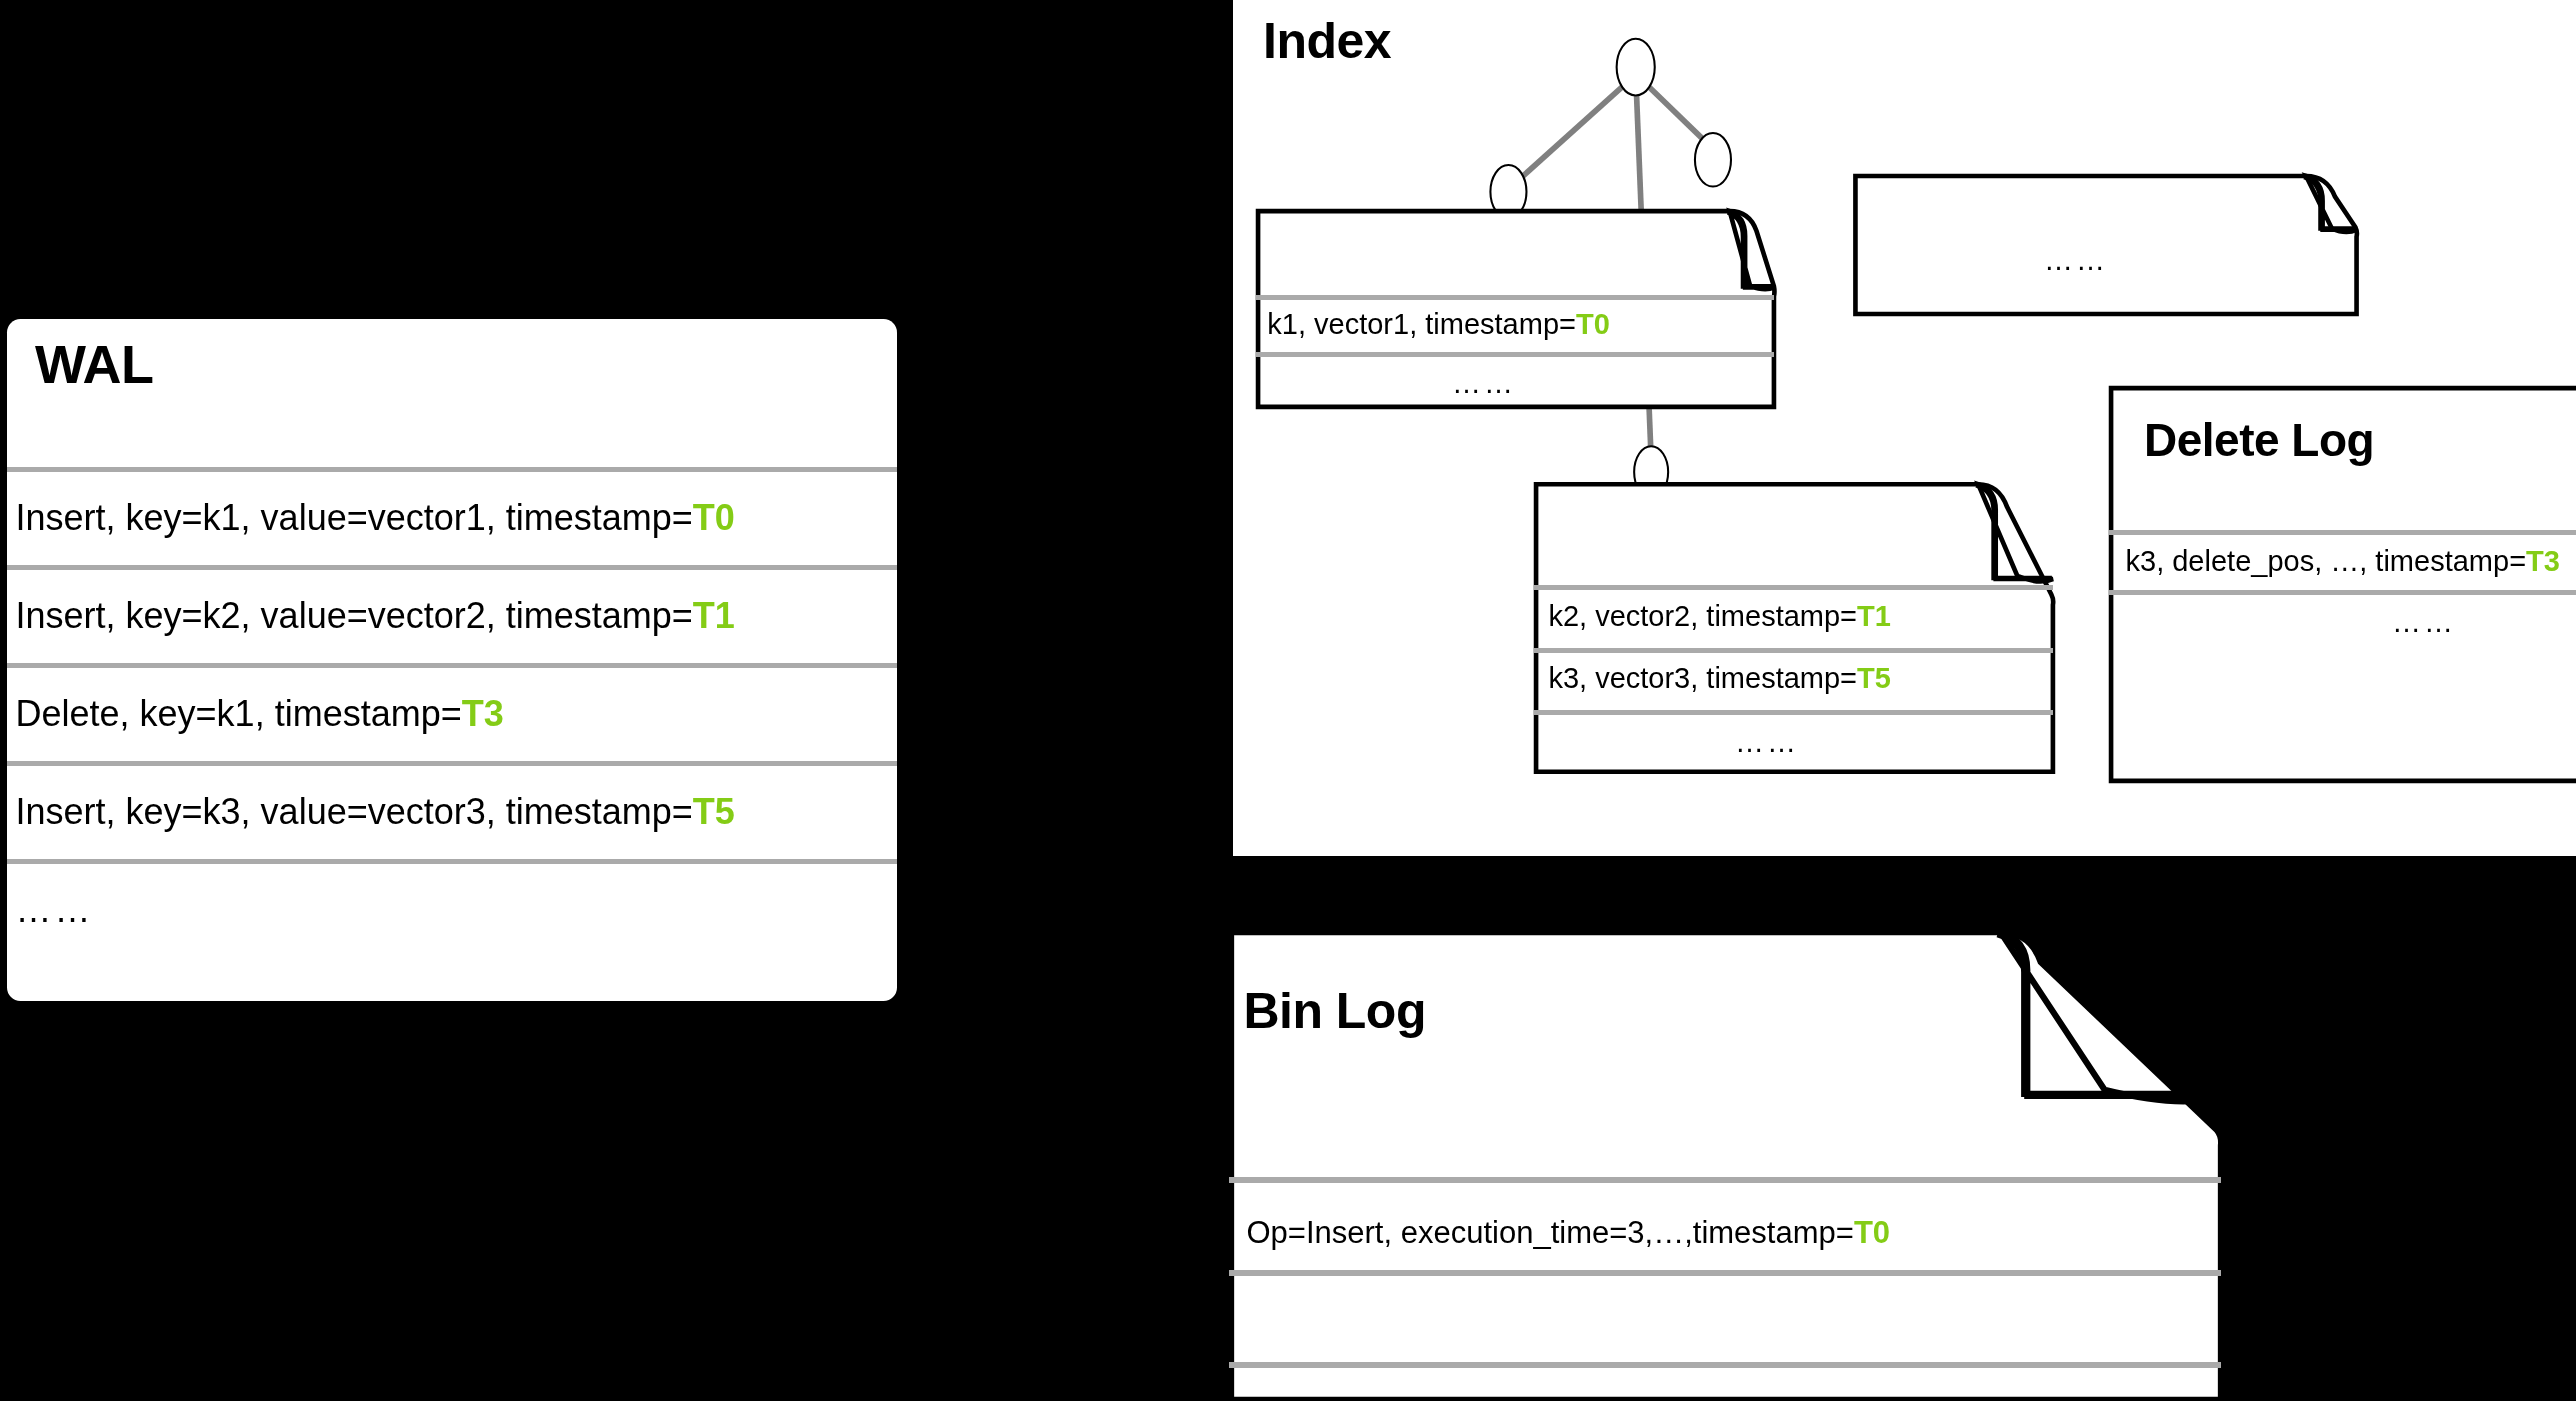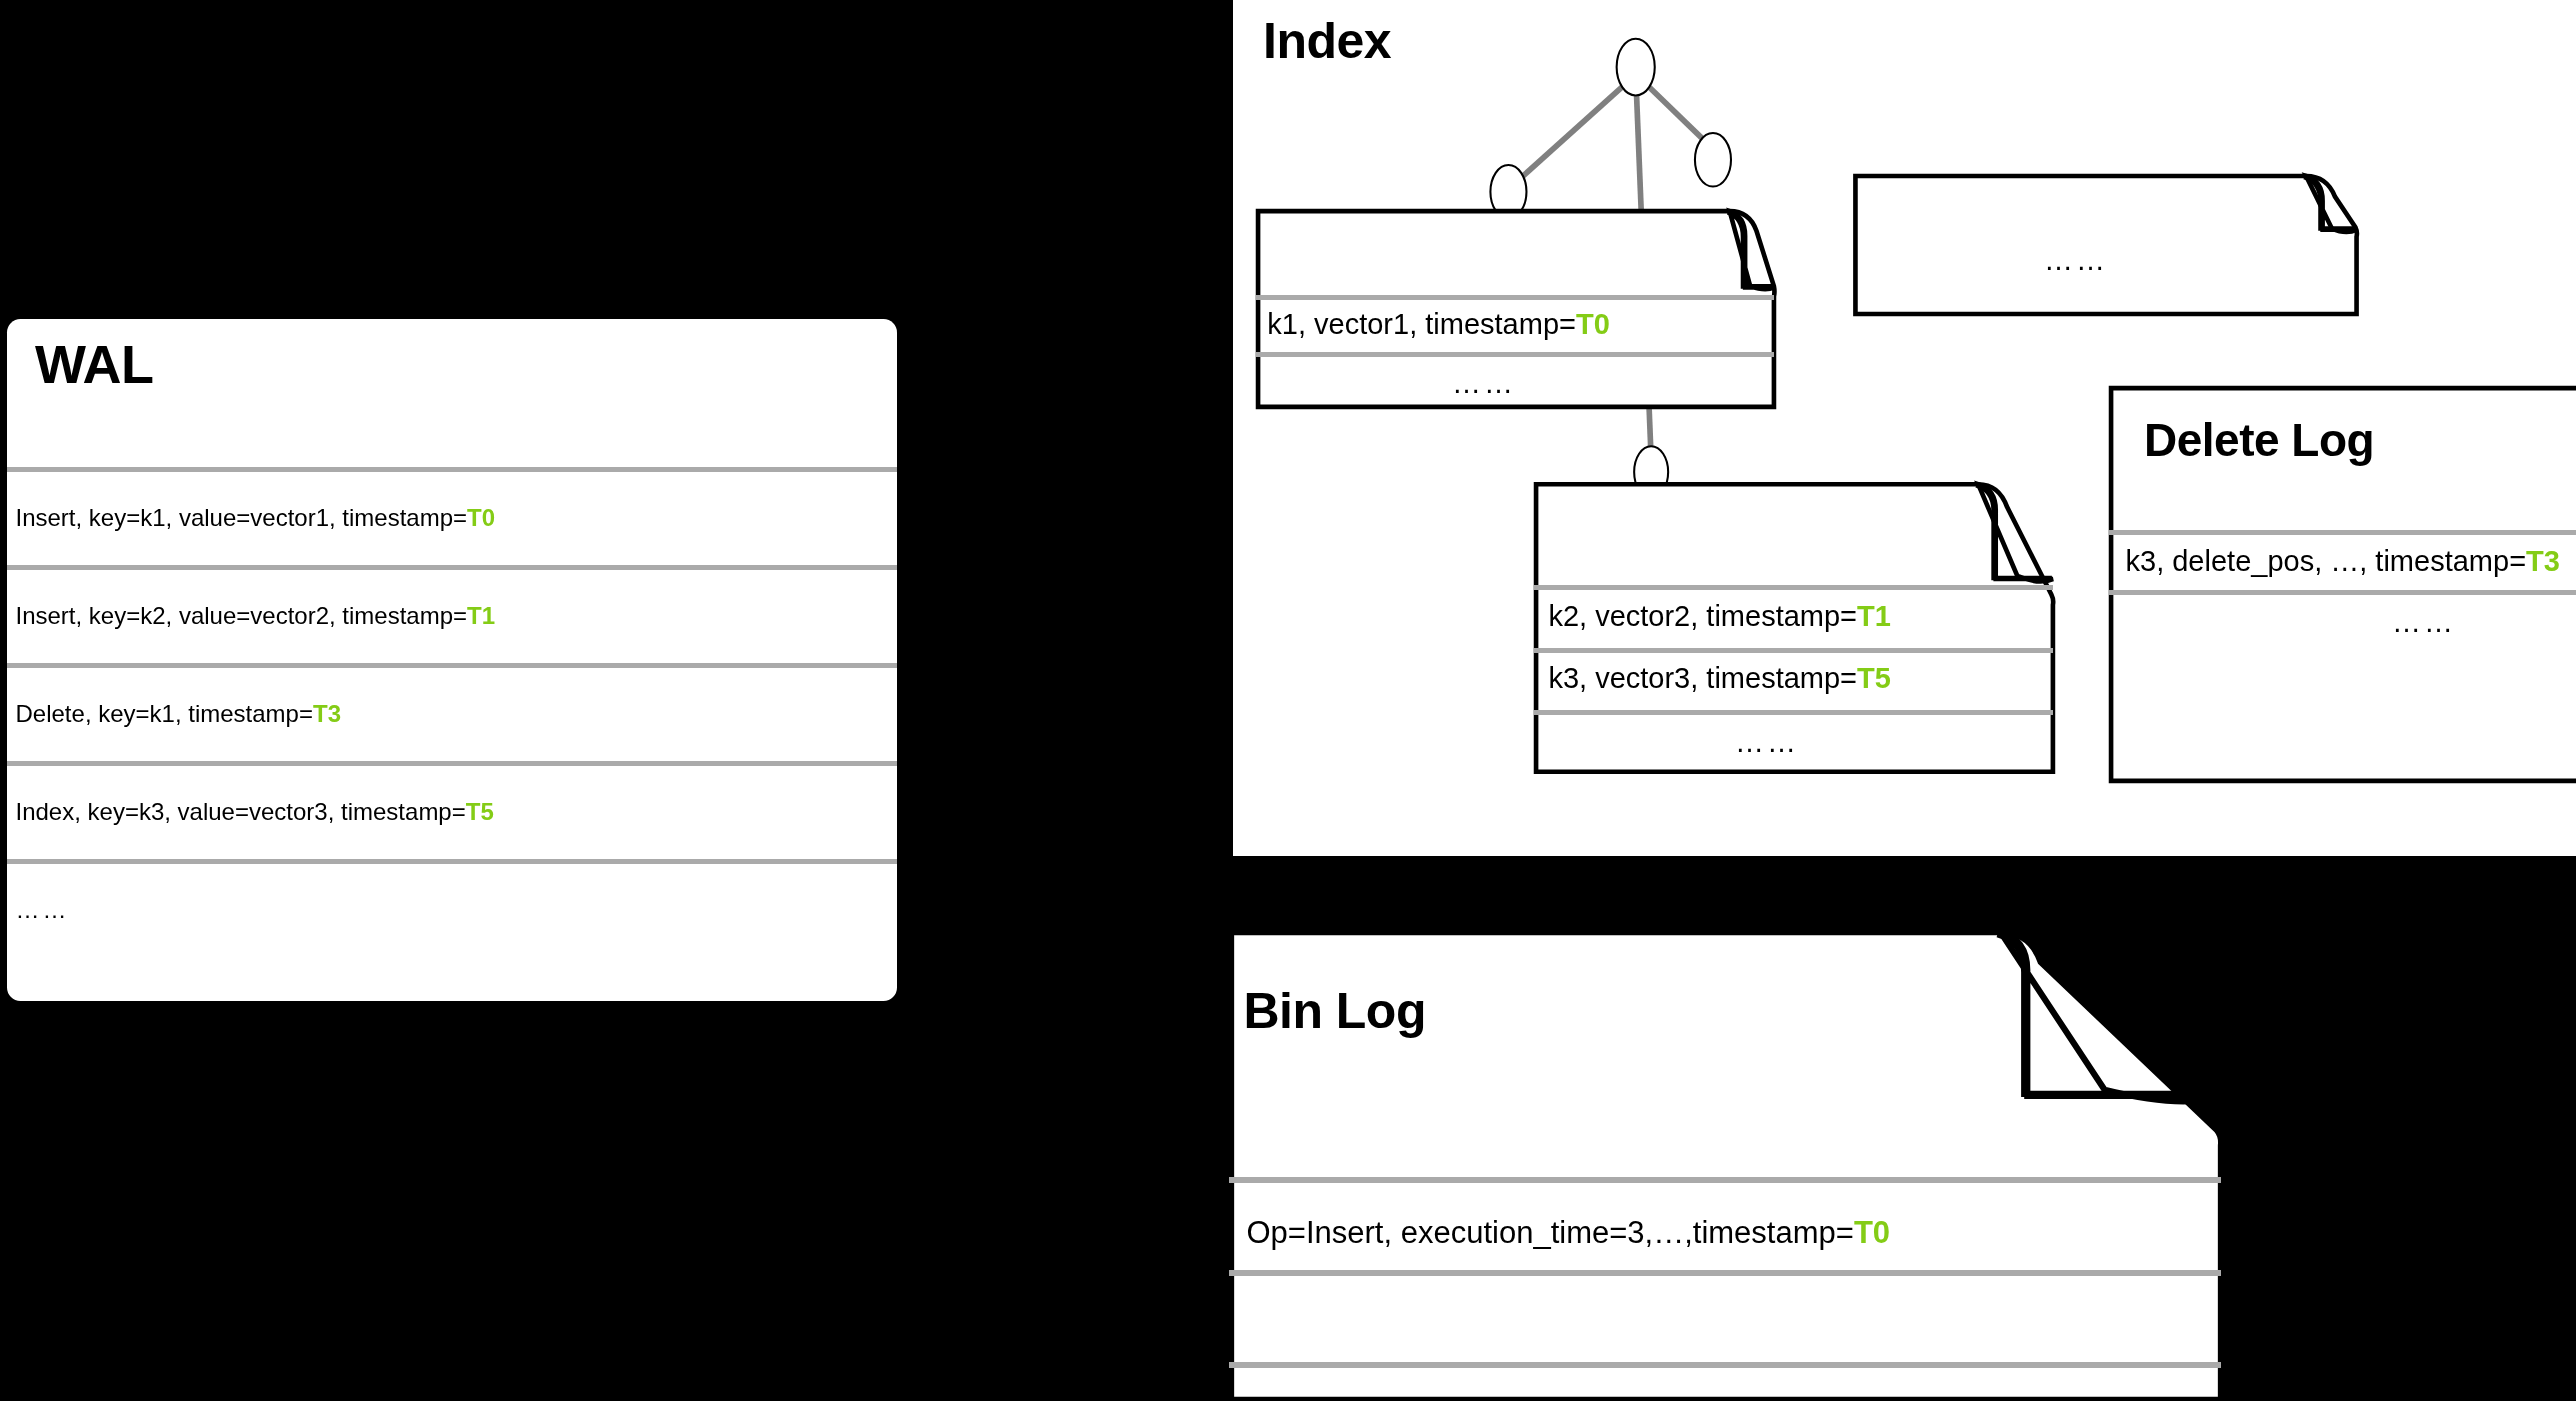--- a/index.html
+++ b/index.html
@@ -20,21 +20,21 @@
   .panel-title{
     position:absolute;font-weight:bold;color:#000;
     letter-spacing:-0.5px;
     white-space:nowrap;
   }
   #wal-title{left:35px;top:337px;font-size:54px;line-height:54px;}
 
   .rowline{position:absolute;background:#aaaaaa;height:4.6px;}
   .rowtext{
     position:absolute;color:#000;white-space:nowrap;
-    font-size:24px;line-height:32px;
+    font-size:36px;line-height:32px;
   }
   .ts{color:#84cc16;font-weight:bold;}
   .dots{letter-spacing:3.1px;}
 
   
   #index-panel{left:1233px;top:0px;width:1582px;height:856px;}
   #index-title{left:1263px;top:14.4px;font-size:50px;line-height:54px;}
 
   
   .docnode{position:absolute;}
@@ -58,21 +58,21 @@
   <div class="rowline" style="left:6.7px;top:467px;width:890px;"></div>
   <div class="rowtext" style="left:15.5px;top:502px;"><span>Insert, key=k1, value=vector1, timestamp=</span><span class="ts">T0</span></div>
 
   <div class="rowline" style="left:6.7px;top:565px;width:890px;"></div>
   <div class="rowtext" style="left:15.5px;top:600px;"><span>Insert, key=k2, value=vector2, timestamp=</span><span class="ts">T1</span></div>
 
   <div class="rowline" style="left:6.7px;top:663px;width:890px;"></div>
   <div class="rowtext" style="left:15.5px;top:698px;"><span>Delete, key=k1, timestamp=</span><span class="ts">T3</span></div>
 
   <div class="rowline" style="left:6.7px;top:761px;width:890px;"></div>
-  <div class="rowtext" style="left:15.5px;top:796px;"><span>Index, key=k3, value=vector3, timestamp=</span><span class="ts">T5</span></div>
+  <div class="rowtext" style="left:15.5px;top:796px;"><span>Insert, key=k3, value=vector3, timestamp=</span><span class="ts">T5</span></div>
 
   <div class="rowline" style="left:6.7px;top:859px;width:890px;"></div>
   <div class="rowtext dots" style="left:15.5px;top:894px;"><span>……</span></div>
 
   <div class="panel" id="index-panel"></div>
   <div class="panel-title" id="index-title">Index</div>
 
   <svg id="tree" viewBox="0 0 5468 2721">
     <g stroke="#808080" stroke-width="11" fill="none">
       <line x1="3158" y1="160" x2="2938" y2="358"></line>

